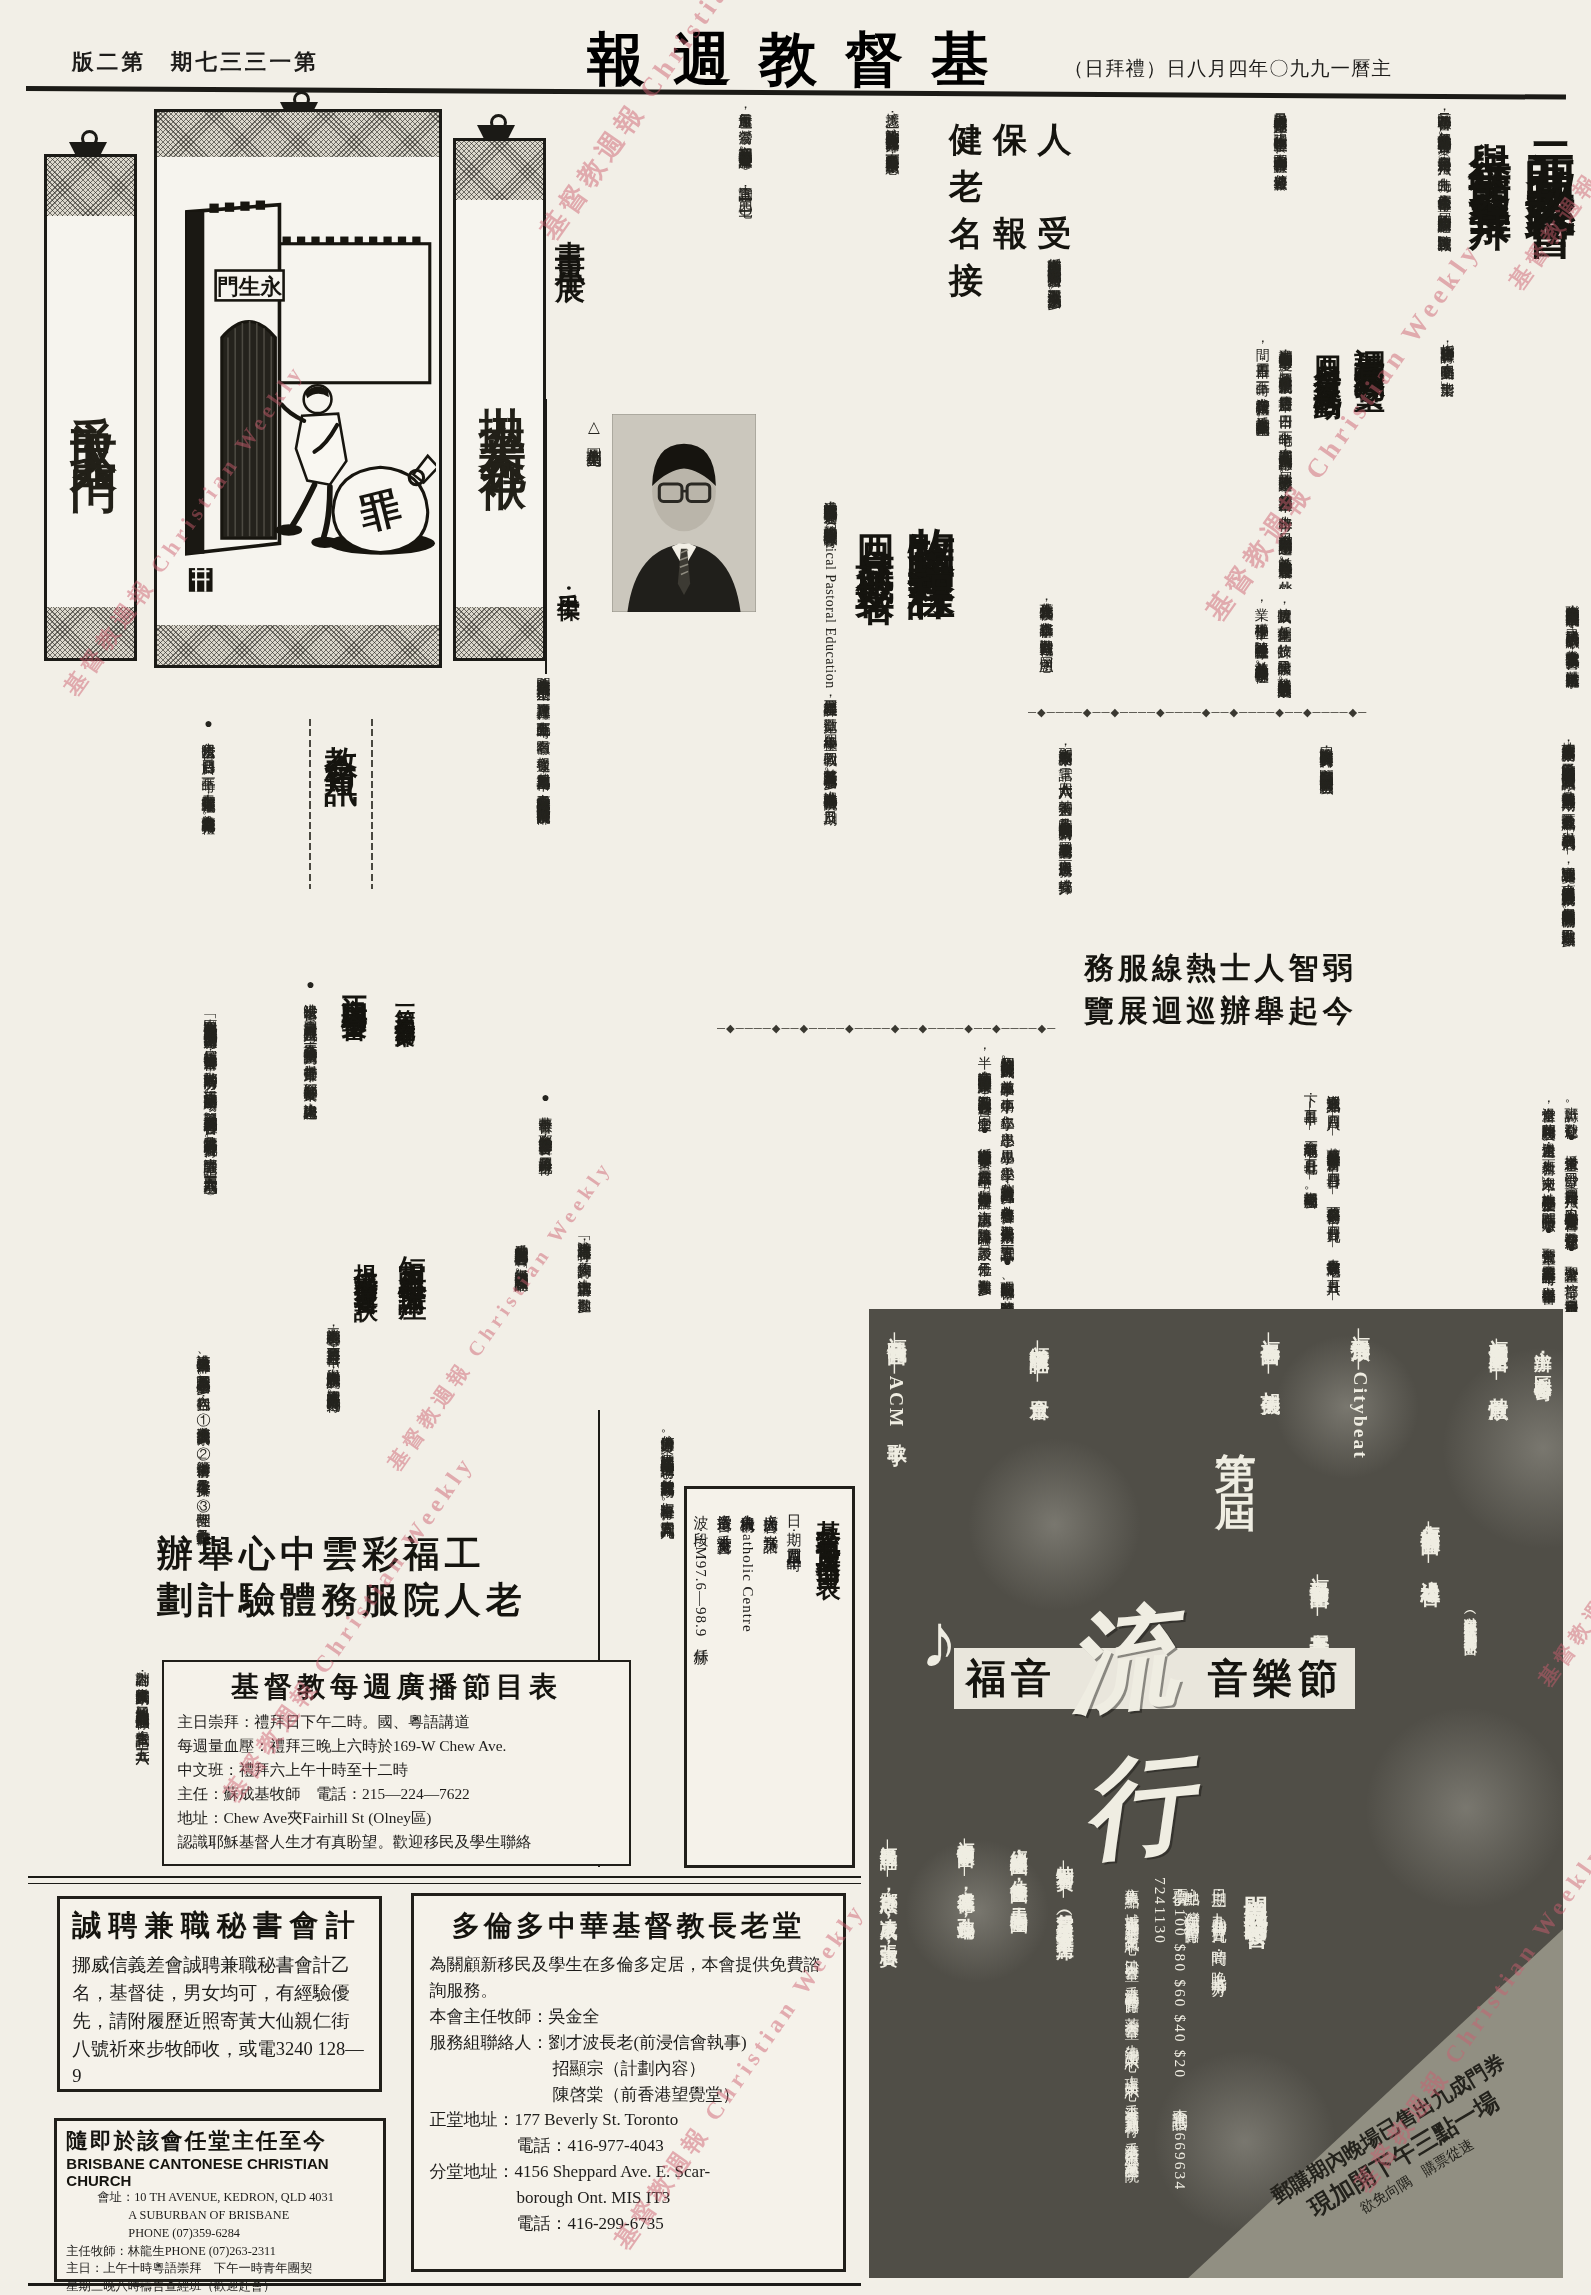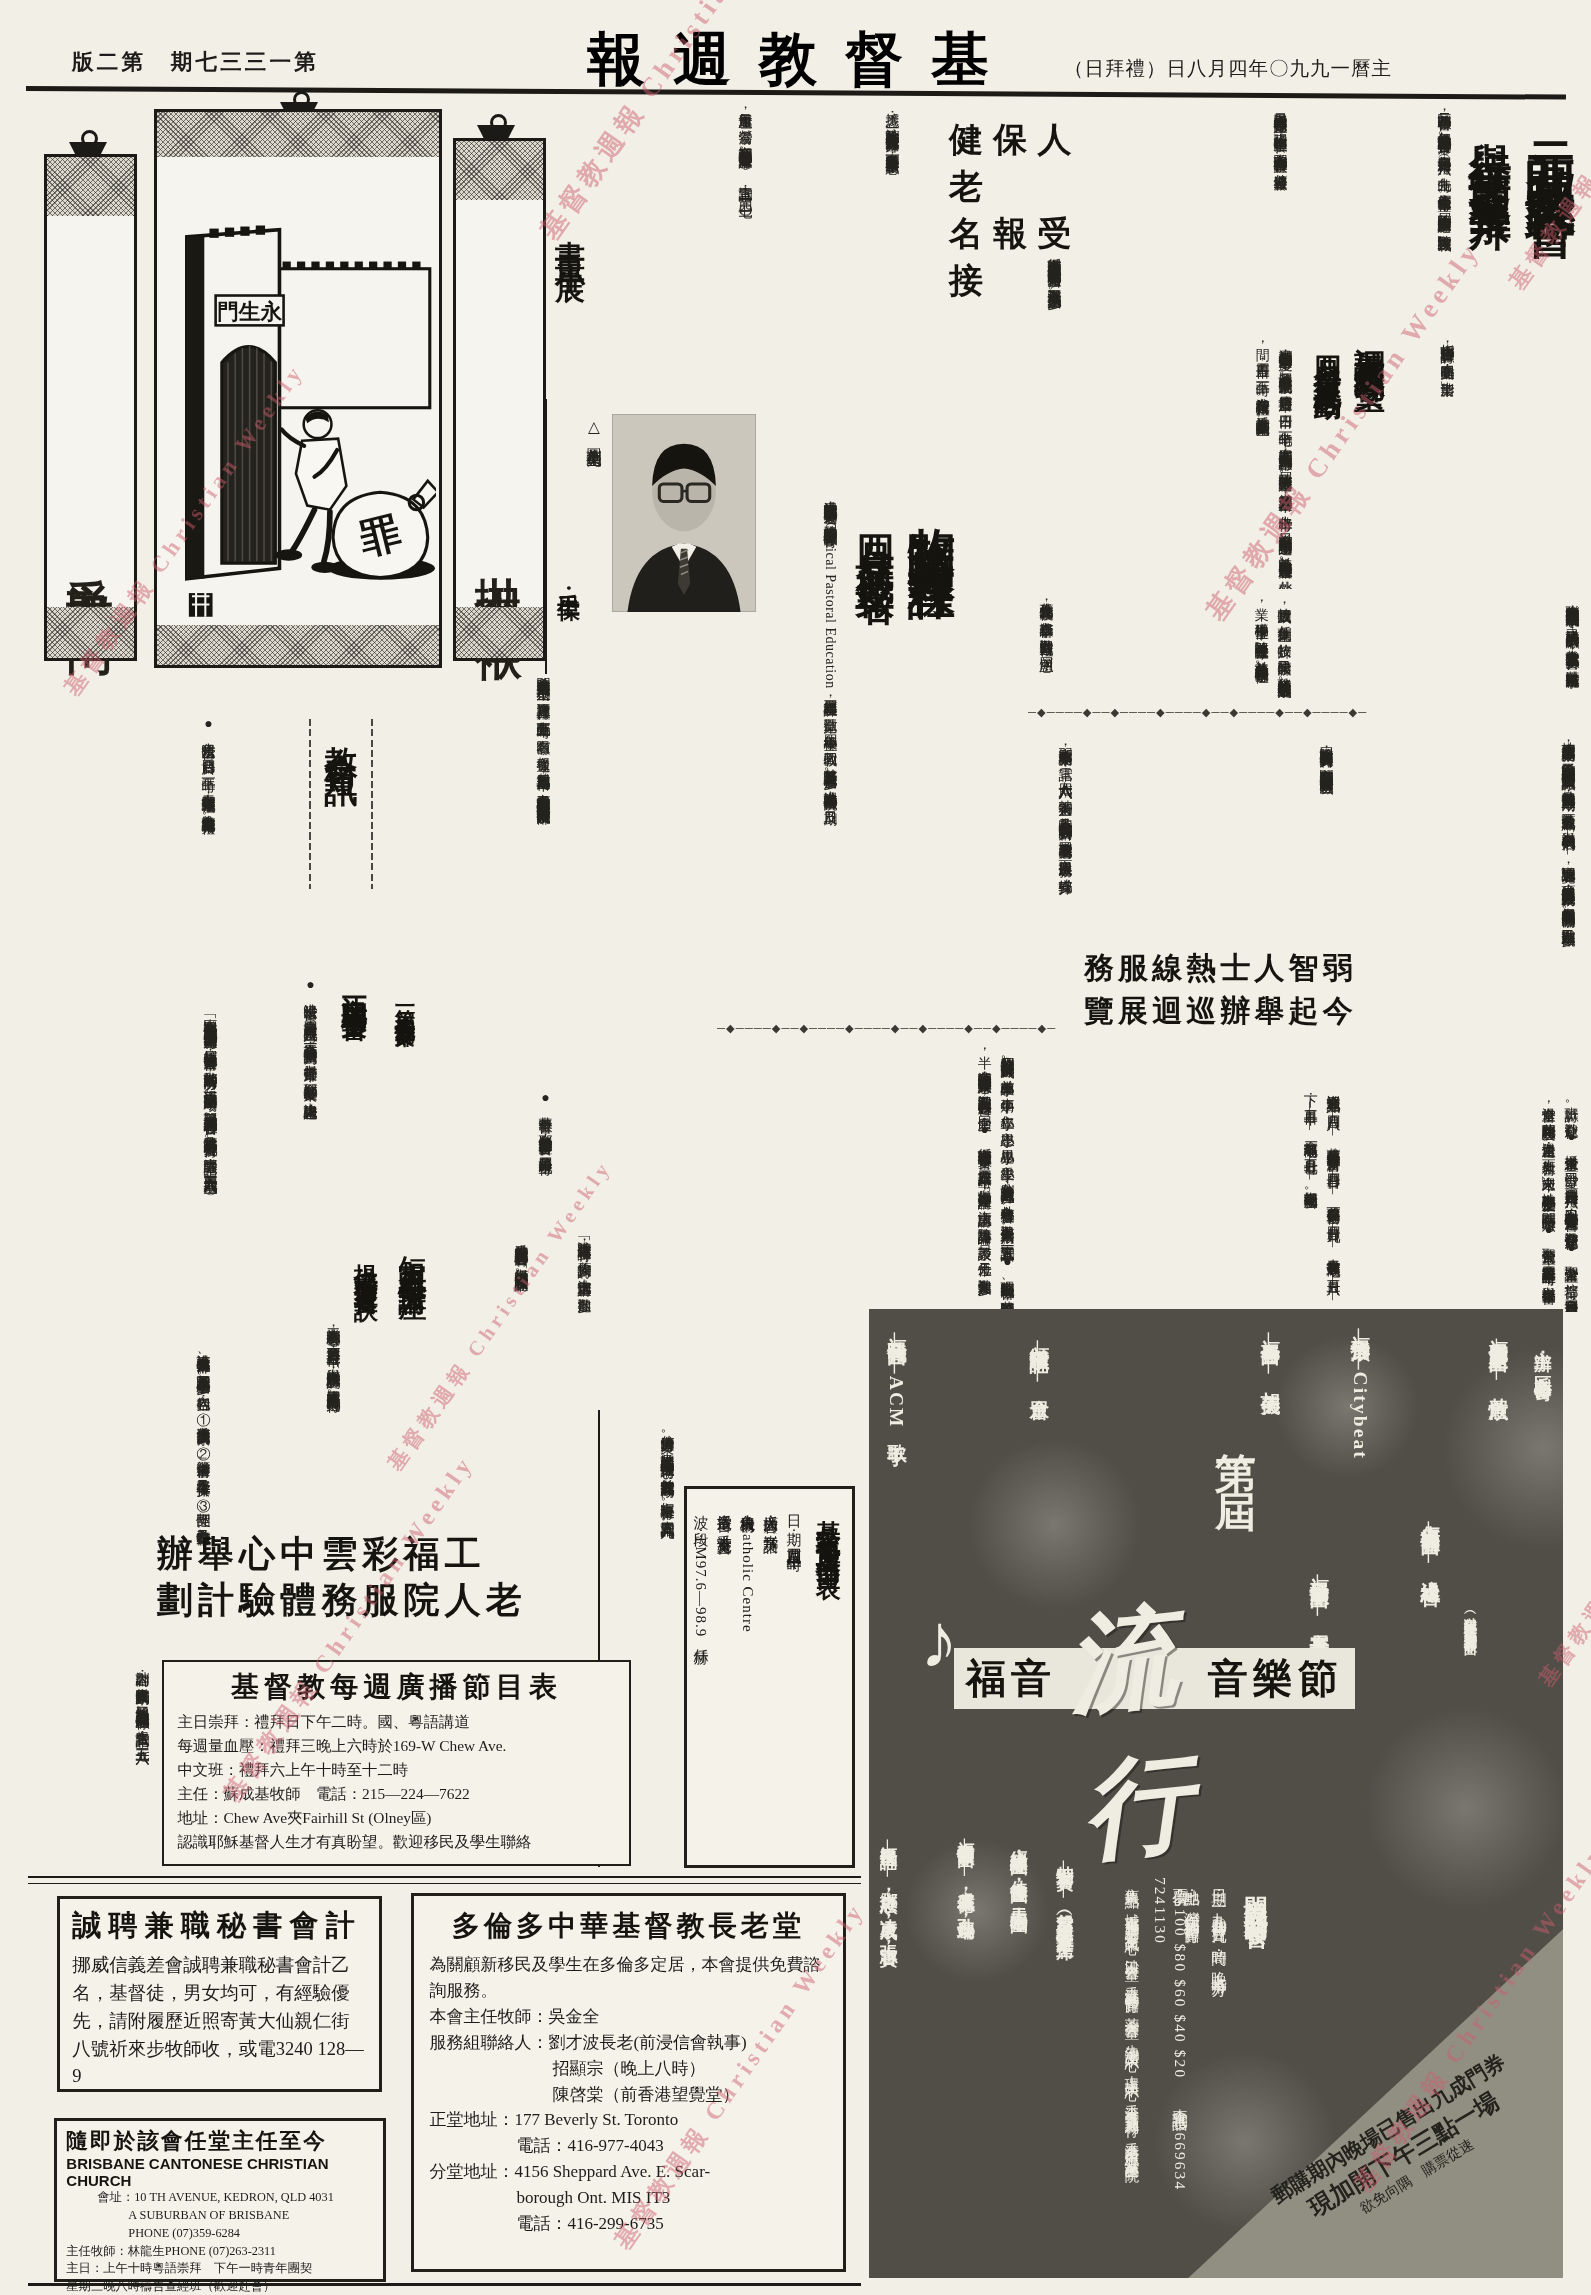--- a/index.html
+++ b/index.html
@@ -10,21 +10,21 @@
   .bt{font-size:14px;line-height:1.62;letter-spacing:0.5px;color:#25241f;text-align:justify;overflow:hidden;}
   .hl{font-weight:bold;color:#15140f;}
   .rule{background:#1c1b17;}
   .wm{color:rgba(205,95,110,.48);font-weight:bold;white-space:nowrap;transform:rotate(-55deg);transform-origin:left top;letter-spacing:5.1px;pointer-events:none;}
   .box{border:2.6px solid #211f1a;background:#f5f2ea;box-sizing:border-box;}
   .xh{background-color:#dcd8cd;background-image:
       repeating-linear-gradient(45deg,rgba(25,24,20,.55) 0 1px,transparent 1px 3.6px),
       repeating-linear-gradient(-45deg,rgba(25,24,20,.55) 0 1px,transparent 1px 3.6px);}
   .scroll{border:3.1px solid #1b1a16;background:#f6f4ee;box-sizing:border-box;position:absolute;display:flex;flex-direction:column;}
   .scap{height:59px;flex:0 0 auto;}
-  .sbody{flex:1;display:flex;align-items:flex-end;justify-content:center;}
+  .sbody{flex:1;display:flex;align-items:center;justify-content:center;font-family:Liberation Mono, monospace;}
   .stxt{writing-mode:vertical-rl;font-size:47px;font-weight:bold;letter-spacing:13.4px;color:#222018;}
   .hookring{position:absolute;width:11.3px;height:11.3px;border:3.1px solid #1b1a16;border-radius:50%;background:transparent;}
   .hooktrap{position:absolute;width:38px;height:13.4px;background:#1b1a16;clip-path:polygon(18% 100%,0 0,100% 0,82% 100%);}
   .divider{font-size:11.3px;color:#3a3831;white-space:nowrap;overflow:hidden;letter-spacing:1px;}
   .blackad{background:#504e47;overflow:hidden;}
   .adw{color:#efede2;}
   .burst{position:absolute;border-radius:50%;background:radial-gradient(circle,rgba(244,242,230,.25) 0%,rgba(244,242,230,.10) 38%,transparent 66%);}
   .adcol{writing-mode:vertical-rl;font-weight:bold;letter-spacing:2.1px;overflow:hidden;}
   .wavy{width:2.1px;background:repeating-linear-gradient(180deg,#4a4840 0 7.2px,transparent 7.2px 10.3px);}
 </style>
@@ -239,21 +239,21 @@
   <div style="font-size:18.5px;line-height:1.5;margin-top:6.2px;">挪威信義差會誠聘兼職秘書會計乙名，基督徒，男女均可，有經驗優先，請附履歷近照寄黃大仙親仁街八號祈來步牧師收，或電3240 128—9</div>
 </div>
 
 <div class="abs box" style="left:411px;top:1893px;width:435px;height:379px;border-width:3.1px;padding:11.3px 15.4px;">
   <div class="hl"></div>
   <div class="hl" style="font-size:28px;text-align:center;letter-spacing:4.1px;margin-bottom:7.2px;">多倫多中華基督教長老堂</div>
   <div style="font-size:17px;line-height:1.52;">
     <div>為關顧新移民及學生在多倫多定居，本會提供免費諮詢服務。</div>
     <div>本會主任牧師：吳金全</div>
     <div>服務組聯絡人：劉才波長老(前浸信會執事)</div>
-    <div style="padding-left:123px;">招顯宗（晚上八時）</div>
+    <div style="padding-left:123px;">招顯宗（計劃內容）</div>
     <div style="padding-left:123px;">陳啓棠（前香港望覺堂）</div>
     <div>正堂地址：177 Beverly St. Toronto</div>
     <div style="padding-left:87px;">電話：416-977-4043</div>
     <div>分堂地址：4156 Sheppard Ave. E. Scar-</div>
     <div style="padding-left:87px;">borough Ont. MIS IT3</div>
     <div style="padding-left:87px;">電話：416-299-6735</div>
   </div>
 </div>
 
 <div class="abs box" style="left:54px;top:2118px;width:332px;height:164px;border-width:3.6px;padding:5.1px 9.3px;">

